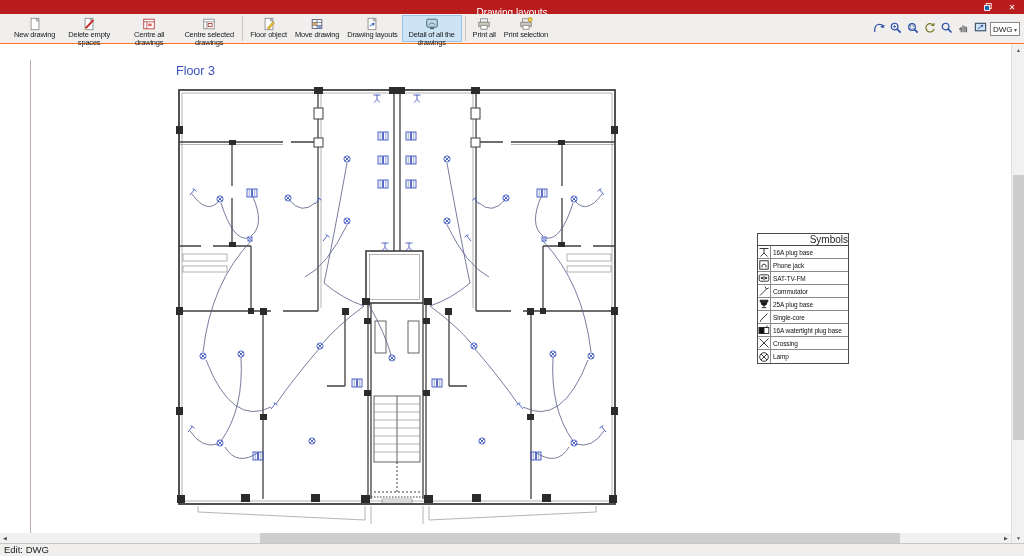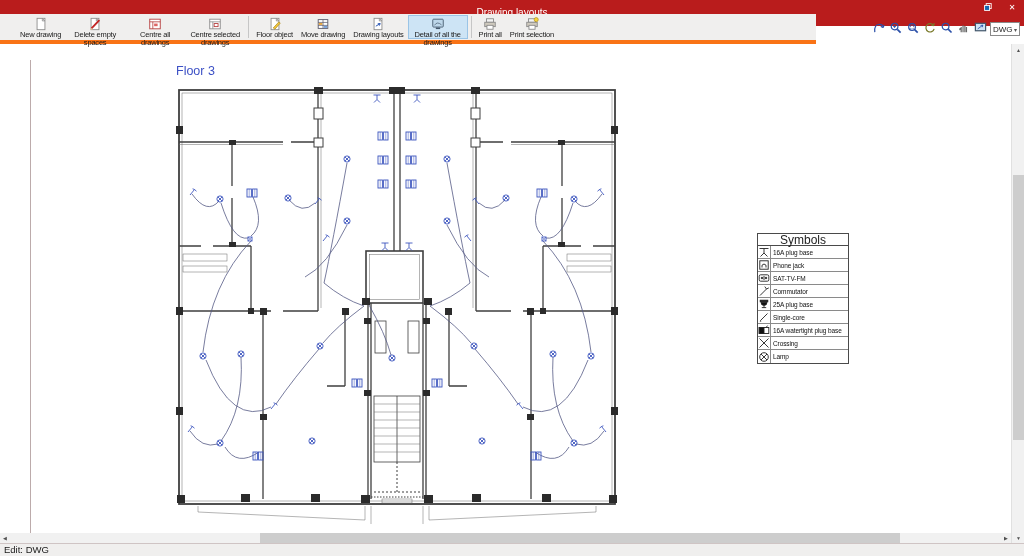--- a/index.html
+++ b/index.html
@@ -10,22 +10,22 @@
   
   .titlebar { position:absolute; left:0; top:0; width:1024px; height:26px;
     background:#b91c1c; display:flex; align-items:center; }
   .titlebar .title { position:absolute; left:0; right:0; text-align:center;
     color:#fff; font-size:10px; line-height:14px; }
   .win-btns { position:absolute; right:0; top:0; height:14px; display:flex; }
   .win-btn { width:24px; height:14px; display:flex; align-items:center; justify-content:center;
     color:#fff; font-size:8px; cursor:default; }
 
   
-  .toolbar { position:absolute; left:0; top:14px; width:816px; height:30px;
-    background:#f0efee; border-bottom:4px solid #f97316; display:flex; align-items:stretch; padding-left:16px; }
+  .toolbar { position:absolute; left:0; top:14px; width:1024px; height:30px;
+    background:#f0efee; border-bottom:1px solid #f97316; display:flex; align-items:stretch; padding-left:10px; }
   .tb-btn { display:flex; flex-direction:column; align-items:center; justify-content:flex-start;
     padding:1px 3px 0 3px; margin:1px 0; border:1px solid transparent; }
   .tb-btn .tb-icon { width:14px; height:14px; display:block; }
   .tb-btn .tb-label { font-size:7.5px; letter-spacing:-0.2px; line-height:1.1;
     text-align:center; color:#1a1a1a; max-width:52px; }
   .tb-btn.active { background:#cde4f5; border:1px solid #9ac4e6;align-items:center; }
   .tb-sep { width:1px; background:#c6c6c6; margin:2px 3px; }
   .tb-right { position:absolute; right:4px; top:14px; height:30px; display:flex;
     align-items:center; gap:3px; }
   .vt-btn { width:14px; height:14px; display:flex; align-items:center; justify-content:center; }
@@ -44,21 +44,21 @@
   .thin  { stroke:#6a6a6a; fill:none; stroke-width:0.5; }
   .cols  { fill:#2b2b2b; stroke:none; }
   .hollow{ fill:#fff; stroke:#3f3f3f; stroke-width:1; }
   .wires { stroke:#565b85; fill:none; stroke-width:0.8; }
   .syms  { stroke:#3c55be; fill:none; stroke-width:0.9; }
   .dash  { stroke:#3f3f3f; fill:none; stroke-width:1; stroke-dasharray:2 2; }
 
   
   .legend { position:absolute; left:757px; top:173px; width:92px; background:#fff;
     border:1px solid #4a4a4a; }
-  .legend-title { font-size:12px; color:#222; text-align:center; height:12px; line-height:12px;
+  .legend-title { font-size:10px; color:#222; text-align:right; height:12px; line-height:12px;
     border-bottom:1px solid #4a4a4a; }
   .legend-row { display:flex; height:13px; border-bottom:1px solid #8a8a8a; align-items:center; }
   .legend-row:last-child { border-bottom:none; }
   .legend-sym { width:13px; height:13px; border-right:1px solid #8a8a8a; display:flex;
     align-items:center; justify-content:center; flex:0 0 13px; }
   .legend-sym svg { stroke:#222; fill:none; stroke-width:0.9; }
   .legend-label { font-size:6.5px; letter-spacing:-0.1px; color:#111; padding-left:2px; white-space:nowrap; }
 
   
   .hscroll { position:absolute; left:0; top:533px; width:1011px; height:10px; background:#f1f1f1; }

